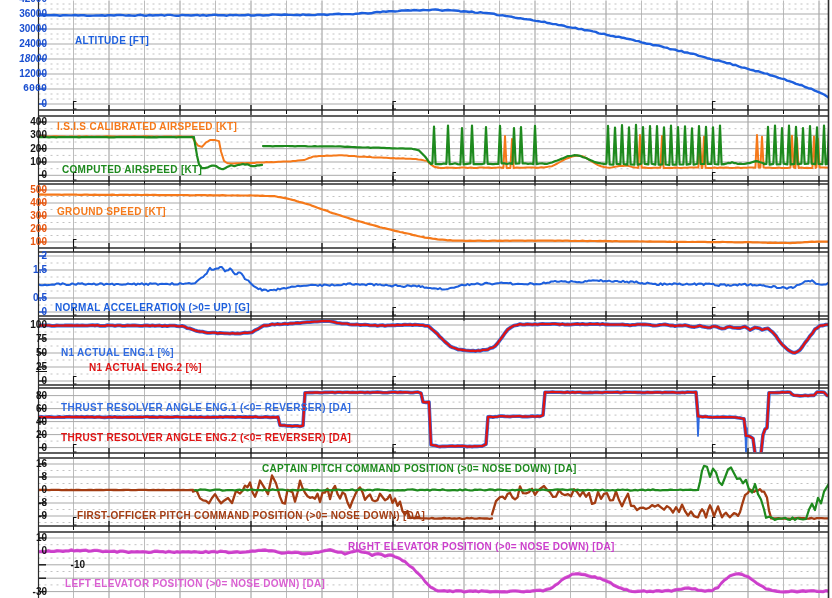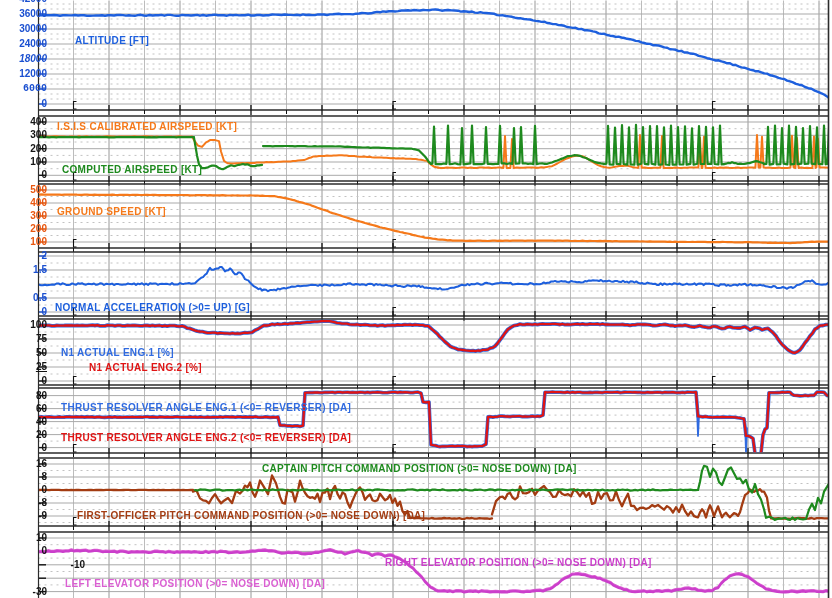--- a/index.html
+++ b/index.html
@@ -630,16 +630,16 @@
       <div class="ynum" style="top: 484px; color: rgb(20, 20, 20);">0</div>
       <div class="ynum" style="top: 497px; color: rgb(20, 20, 20);">-8</div>
       <div class="ynum" style="top: 510px; color: rgb(20, 20, 20);">-9</div>
       <div class="slabel" style="left: 262px; top: 463px; color: rgb(30, 138, 30); text-align: right;">CAPTAIN PITCH COMMAND POSITION  (&gt;0= NOSE DOWN) [DA]</div>
       <div class="slabel" style="left: 65px; top: 510px; color: rgb(163, 60, 18); padding-left: 12px;">FIRST-OFFICER  PITCH COMMAND POSITION (&gt;0= NOSE DOWN) [DA]</div>
       <div class="ynum" style="top: 532px; color: rgb(20, 20, 20);">10</div>
       <div class="ynum" style="top: 545.4px; color: rgb(20, 20, 20);">0</div>
       <div class="ynum" style="top: 558.8px; color: rgb(20, 20, 20); padding-left: 38px;">-10</div>
       <div class="ynum" style="top: 572.2px; color: rgb(20, 20, 20); margin-top: 36px;">-20</div>
       <div class="ynum" style="top: 585.6px; color: rgb(20, 20, 20);">-30</div>
-      <div class="slabel" style="left: 385px; top: 541px; color: rgb(203, 62, 203); margin-top: 16px;">RIGHT ELEVATOR POSITION (&gt;0= NOSE DOWN) [DA]</div>
+      <div class="slabel" style="left: 348px; top: 541px; color: rgb(203, 62, 203);">RIGHT ELEVATOR POSITION (&gt;0= NOSE DOWN) [DA]</div>
       <div class="slabel" style="left: 65px; top: 578px; color: rgb(218, 95, 210);">LEFT ELEVATOR POSITION  (&gt;0= NOSE DOWN) [DA]</div>
     </div>
 </div>
 
 </body></html>

